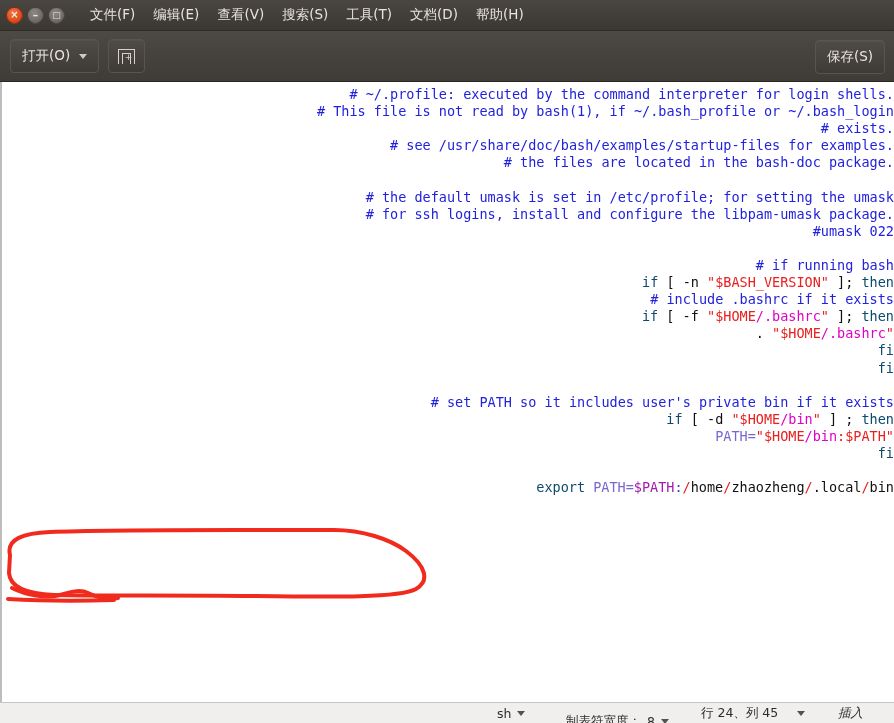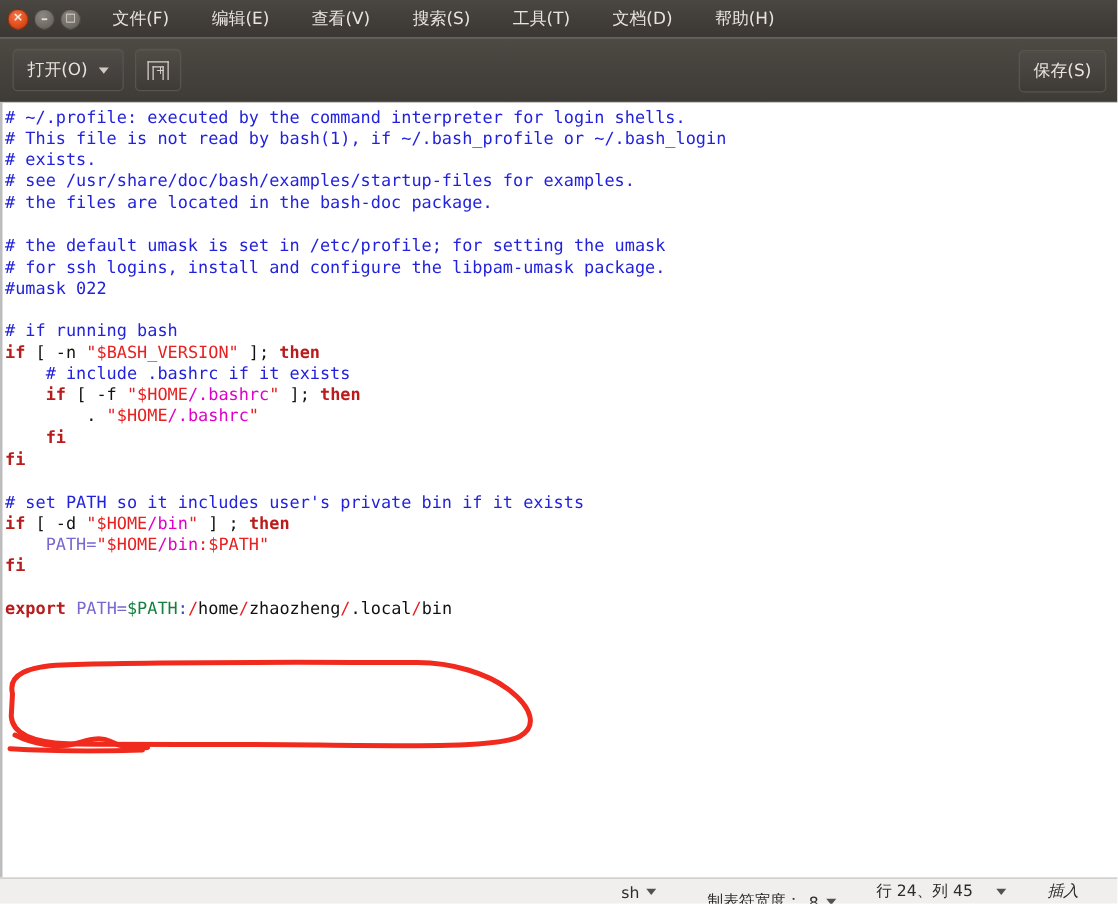--- a/index.html
+++ b/index.html
@@ -37,21 +37,21 @@
     background: radial-gradient(circle at 40% 32%, #f3764a 0%, #df4c1a 60%, #b73a12 100%);
   }
   .wbtn.min, .wbtn.max {
     background: radial-gradient(circle at 40% 32%, #8d8881 0%, #6f6a64 65%, #59544e 100%);
     color: #e6e1da;
   }
   .wbtn span { display:block; transform: translateY(-0.5px); font-weight: bold; }
   .wbtn.min span { font-size: 11px; }
   .wbtn.max span { font-size: 9px; }
 
-  .menus { display: flex; align-items: center; gap: 16px; }
+  .menus { display: flex; align-items: center; gap: 0px; }
   .menu-item {
     color: #e8e3dc;
     font-size: 13.5px;
     padding: 4px 9px 5px 9px;
     white-space: nowrap;
     letter-spacing: 0px;
   }
 
   
   .toolbar {
@@ -112,36 +112,37 @@
   }
   .tb-right { position: absolute; right: 9px; top: 9px; text-align: right; }
 
   
   .editor-wrap {
     flex: 1 1 auto;
     position: relative;
     background: #ffffff;
     overflow: hidden;
     border-left: 2px solid #bdbdbd;
+    text-align: right;
   }
   .code {
     font-family: "DejaVu Sans Mono", "Liberation Mono", monospace;
     font-size: 13.5px;
     line-height: 17.1px;
     white-space: pre;
     padding: 4px 0 0 2px;
     color: #000000;
     letter-spacing: 0px;
   }
   .cm   { color: #2222dd; }            
-  .kw   { color: #b91c1c; font-weight: bold; }  
+  .kw   { color: #0c4a6e; font-weight: normal; }  
   .str  { color: #e82020; }            
   .var  { color: #7a66d0; }            
   .path { color: #e000c8; margin-top: 20px; }            
-  .teal { color: #15803d; }            
+  .teal { color: #a21caf; }            
   .blue { color: #3344cc; }            
   .pln  { color: #111111; }
 
   
   .annot {
     position: absolute;
     left: 0px; top: 443px;
     width: 445px; height: 78px;
     pointer-events: none;
   }

